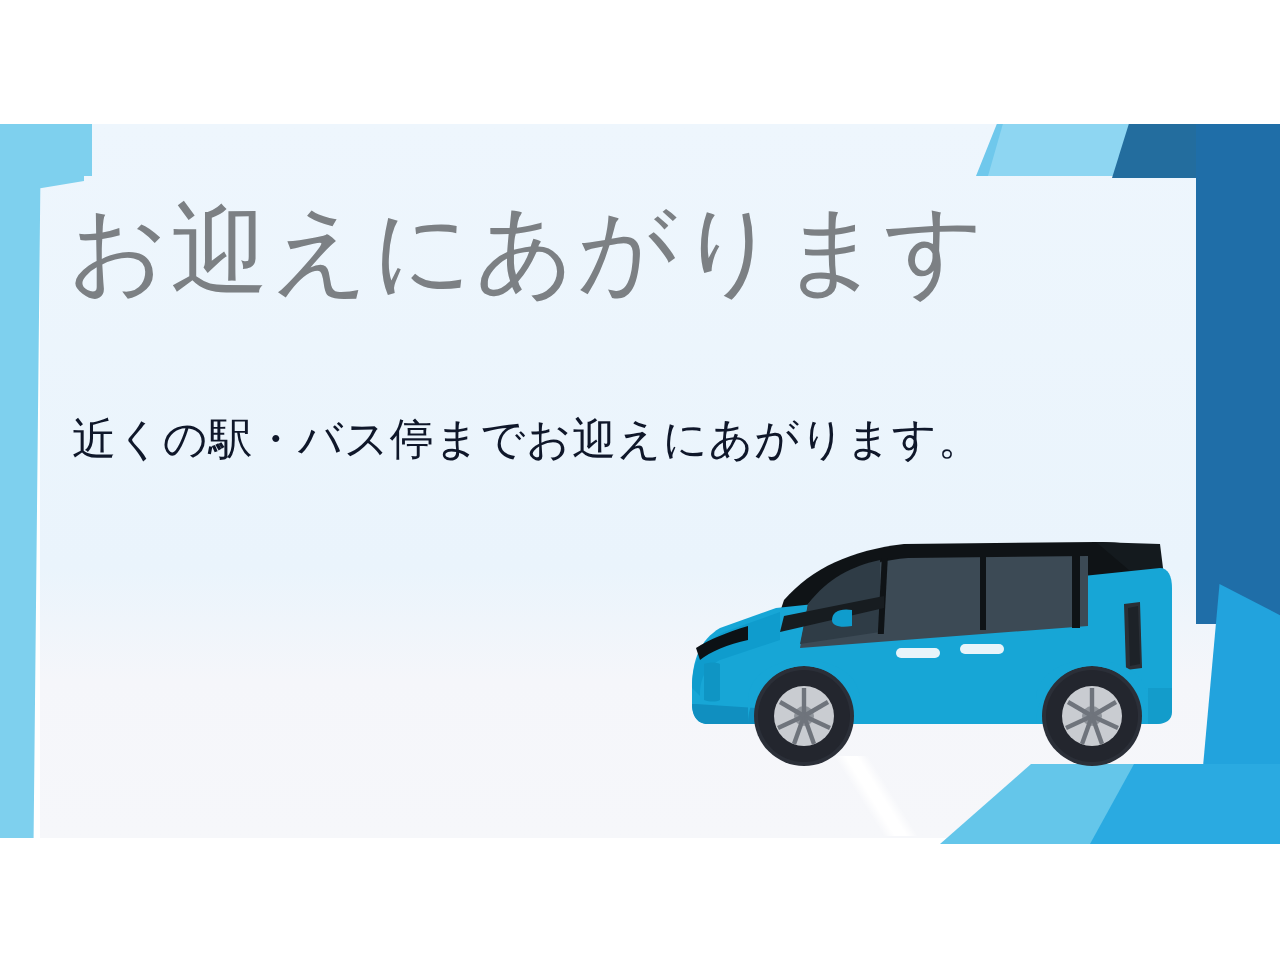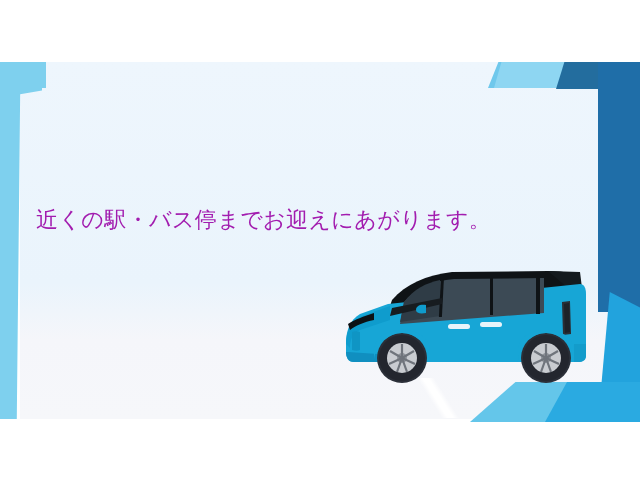--- a/index.html
+++ b/index.html
@@ -137,21 +137,21 @@
     font-weight: 400;
     white-space: nowrap;
   }
   .subtitle {
     position: absolute;
     left: 36px;
     top: 203px;
     font-size: 22px;
     line-height: 33px;
     letter-spacing: 0.4px;
-    color: #a21caf;
+    color: #0f172a;
     font-weight: 400;
     white-space: nowrap;
   }
   .subtitle div { white-space: nowrap; }
 
   
   .car {
     position: absolute;
     left: 330px;
     top: 258px;
@@ -173,20 +173,21 @@
   <div class="deco deco-top-light2"></div>
 
   <div class="deco deco-right-dark-top"></div>
   <div class="deco deco-right-dark"></div>
   <div class="deco deco-right-bright"></div>
 
   <div class="deco deco-diagonal"></div>
   <div class="deco deco-bottom-cyan-a"></div>
   <div class="deco deco-bottom-cyan-b"></div>
 
+  <div class="title">お迎えにあがります</div>
 
   <div class="subtitle">
     <div>近くの駅・バス停までお迎えにあがります。</div>
   </div>
 
   <svg class="car" viewBox="0 0 290 125" xmlns="http://www.w3.org/2000/svg">
 
     <path d="M62 42 C76 26 96 17 122 14 L218 13 C236 13 246 16 250 20 L250 28 L60 48 Z" fill="#0f1316"></path>
 
     <path d="M218 13 L250 14 L252 30 L238 30 Z" fill="#141a1e"></path>

